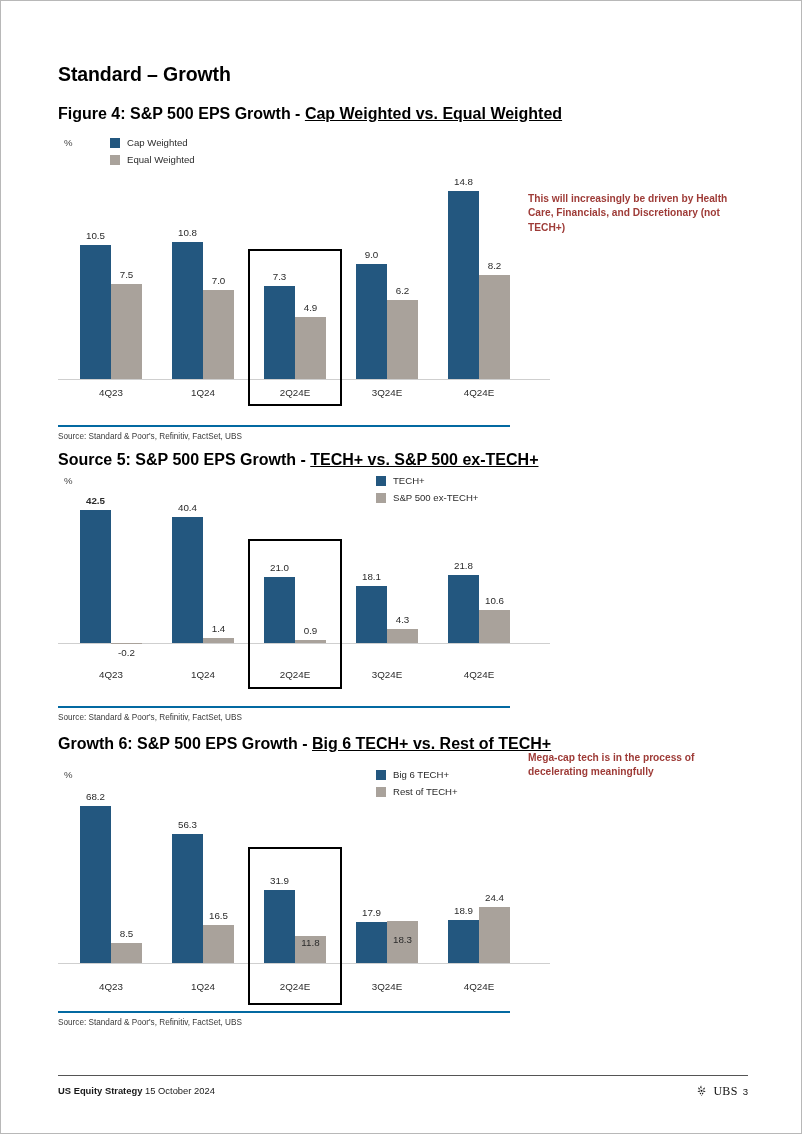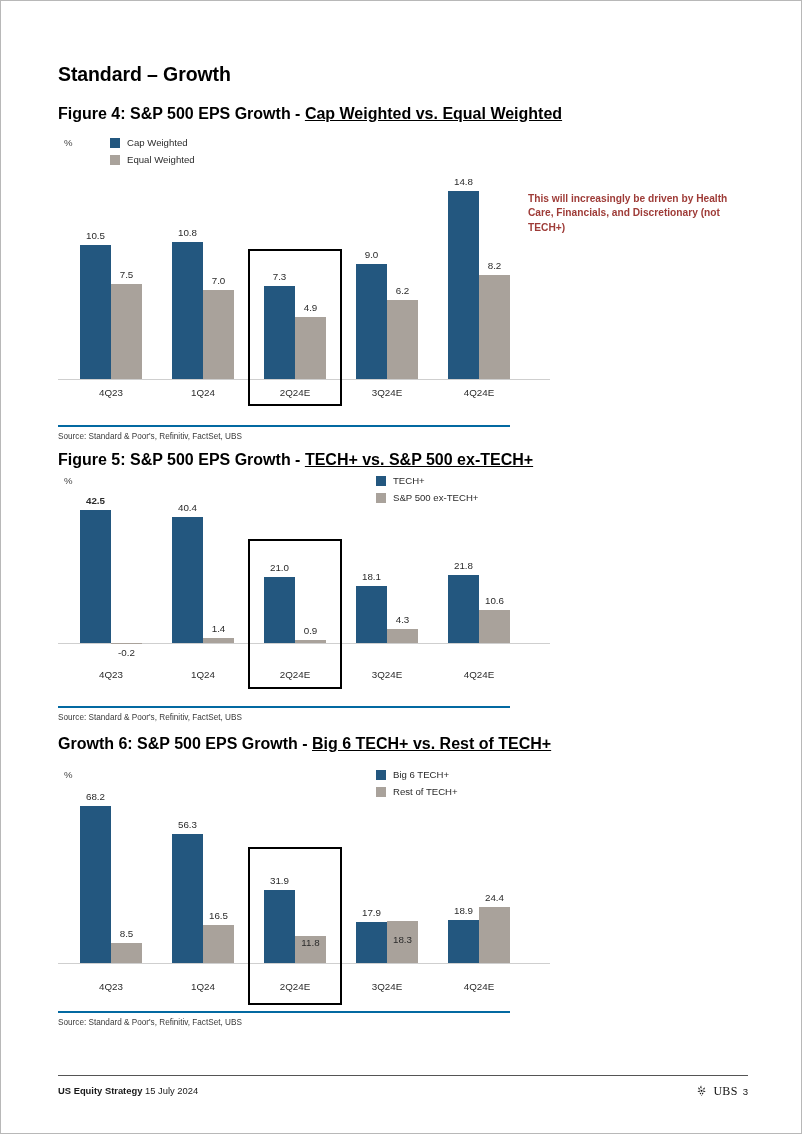--- a/index.html
+++ b/index.html
@@ -211,21 +211,21 @@
         <div class="bar" style="left: 390px; width: 31px; height: 188.364px; background: rgb(35, 87, 127); top: 59.6364px; bottom: auto;"></div>
         <div class="vlabel" style="width: 47px; left: 382px; top: 44.6364px;">14.8</div>
         <div class="bar" style="left: 421px; width: 31px; height: 104.364px; background: rgb(169, 162, 155); top: 143.636px; bottom: auto;"></div>
         <div class="vlabel" style="width: 47px; left: 413px; top: 128.636px;">8.2</div>
         <div class="cat" style="left: 374px; width: 94px; top: 256px;">4Q24E</div>
       </div>
 
     <div class="source" style="top:424px;">Source: Standard &amp; Poor's, Refinitiv, FactSet, UBS</div>
 
     <div class="fig-title" style="top:450px;">
-      <span>Figure 5:</span><span> S&amp;P 500 EPS Growth - </span><span class="u">TECH+ vs. S&amp;P 500 ex-TECH+</span>
+      <span>Source 5:</span><span> S&amp;P 500 EPS Growth - </span><span class="u">TECH+ vs. S&amp;P 500 ex-TECH+</span>
     </div>
 
     <div class="chart" id="chart-figure-5" style="top:470px; width:460px; height:225px;">
         <div class="pct" style="left: 6px; top: 4px;">%</div>
         <div class="legend" style="left: 318px; top: 2px;">
           <div class="legend-row">
             <span class="legend-swatch" style="background: rgb(35, 87, 127);"></span>
             <span>TECH+</span>
           </div>
           <div class="legend-row">
@@ -305,25 +305,26 @@
         <div class="bar" style="left: 390px; width: 31px; height: 43.4189px; background: rgb(35, 87, 127); top: 160.581px; bottom: auto;"></div>
         <div class="vlabel" style="width: 47px; left: 382px; top: 145.581px;">18.9</div>
         <div class="bar" style="left: 421px; width: 31px; height: 56.0541px; background: rgb(169, 162, 155); top: 147.946px; bottom: auto;"></div>
         <div class="vlabel" style="width: 47px; left: 413px; top: 132.946px;">24.4</div>
         <div class="cat" style="left: 374px; width: 94px; top: 222px;">4Q24E</div>
       </div>
 
     <div class="source" style="top:1010px;">Source: Standard &amp; Poor's, Refinitiv, FactSet, UBS</div>
 
     <div class="commentary" style="left:470px; top:191px;">This will increasingly be driven by Health Care, Financials, and Discretionary (not TECH+)</div>
+    <div class="commentary" style="left:470px; top:750px;">Mega-cap tech is in the process of decelerating meaningfully</div>
 
     <div class="footer-rule"></div>
     <div class="footer-left">
       <b>US Equity Strategy</b>
-      <span>15 July 2024</span>
+      <span>15 October 2024</span>
     </div>
     <div class="footer-right">
       <span style="display:inline-block;">
         <svg width="13" height="13" viewBox="0 0 24 24" aria-hidden="true">
           <g fill="#111111">
             <path d="M11.2 2.2l1.2 6.1-3.1-2.0z"></path>
             <path d="M5.6 6.0l5.0 3.7-3.7 0.6z"></path>
             <path d="M18.6 6.0l-1.3 4.3-3.7-0.6z"></path>
             <path d="M4.4 13.4l5.3-1.6-1.6 3.4z"></path>
             <path d="M19.8 13.4l-3.7 1.8-1.6-3.4z"></path>

